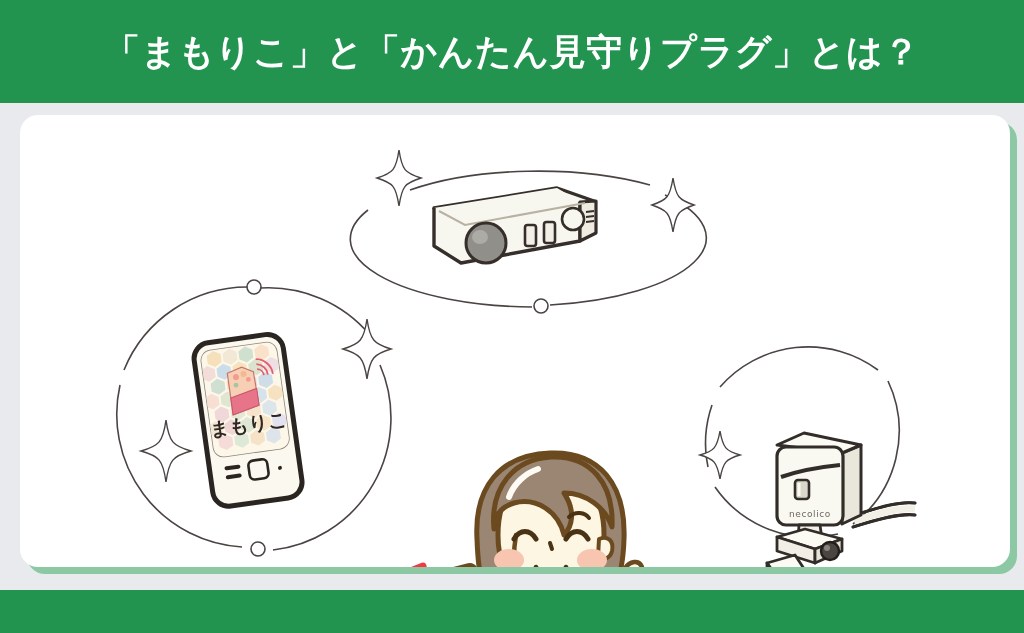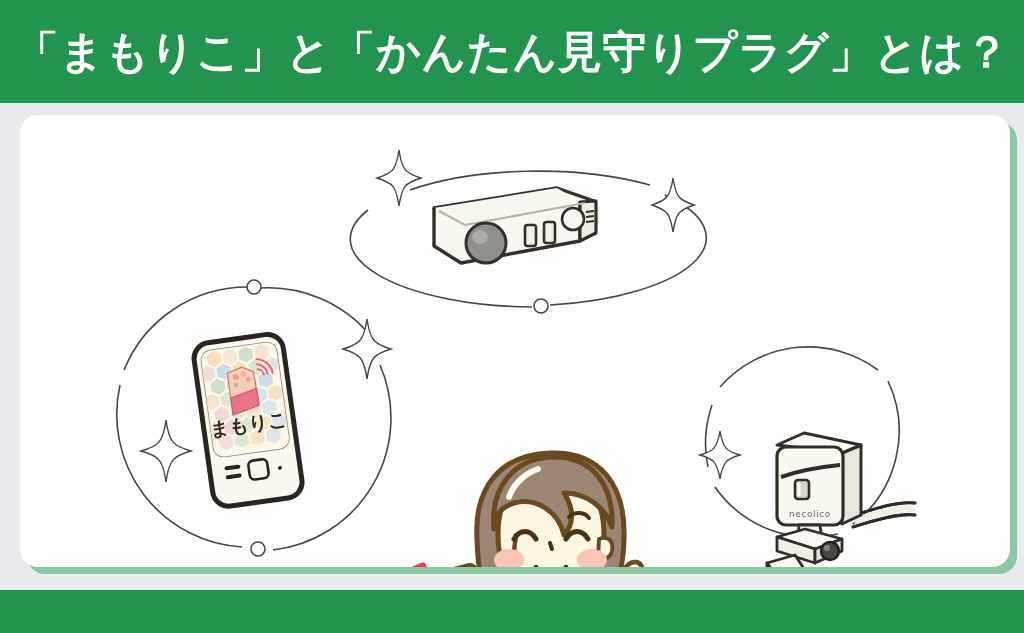--- a/index.html
+++ b/index.html
@@ -23,21 +23,21 @@
     width: 1024px;
     height: 103px;
     background: #229450;
     display: flex;
     align-items: center;
     justify-content: center;
     box-sizing: border-box;
   }
   .header-title {
     color: #ffffff;
-    font-size: 44px;
+    font-size: 36px;
     font-weight: bold;
     letter-spacing: 0.5px;
     white-space: nowrap;
     line-height: 1;
     text-align: center;
     font-family: "DejaVu Sans", "Liberation Sans", sans-serif;
   }
 
   
   .footer-bar {

